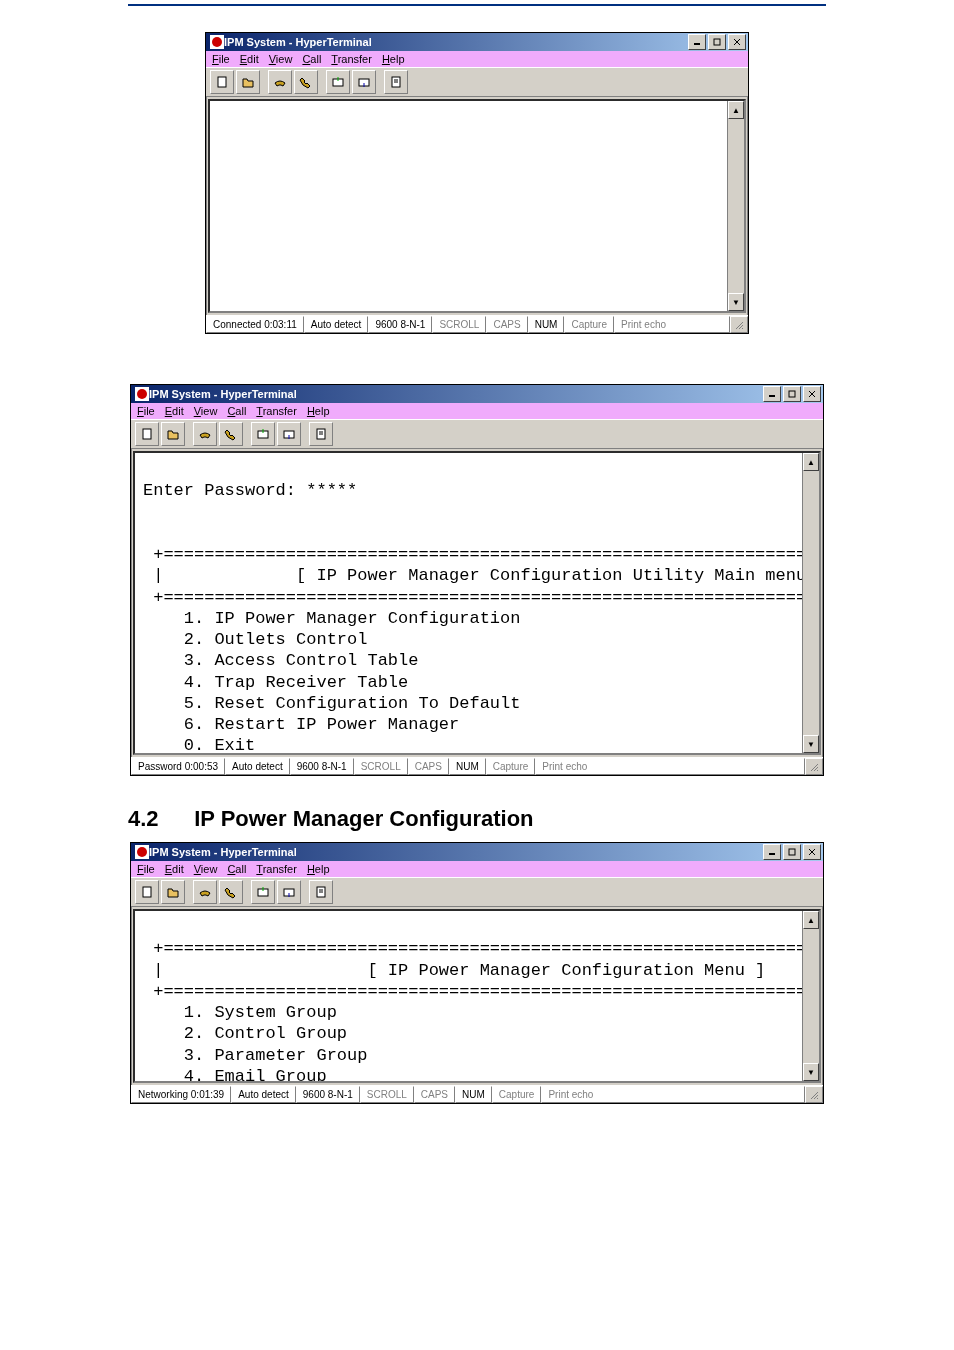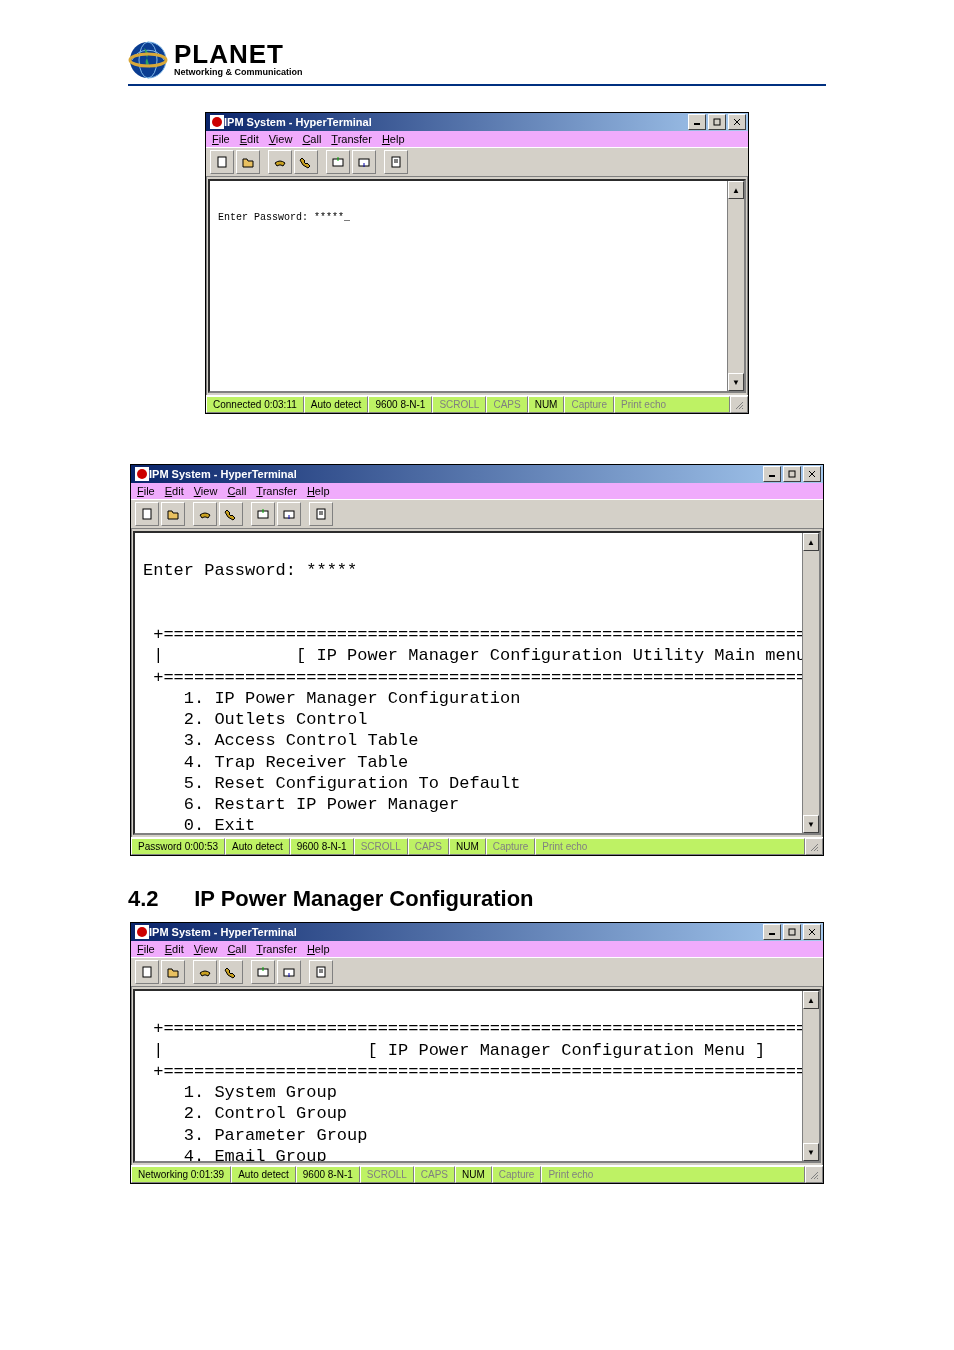--- a/index.html
+++ b/index.html
@@ -137,21 +137,21 @@
     background:#d4d0c8;
     border:1px solid #fff;
     border-right-color:#404040;
     border-bottom-color:#404040;
     display:flex;align-items:center;justify-content:center;
     color:#000;
     font-size:8px;
   }
   .statusbar {
     display:flex;
-    background:#bef264;
+    background:#ffffff;
     border-top:1px solid #fff;
     font-size:10px;
     color:#000;
   }
   .status-cell {
     padding:2px 6px;
     border:1px solid #808080;
     border-top-color:#fff;
     border-left-color:#fff;
   }
@@ -173,38 +173,20 @@
     margin: 30px 0 0 128px;
     color:#000;
   }
   h2.section .num { display:inline-block; width:60px; }
 </style>
 </head>
 <body>
 
 <div class="page">
 
-  <div class="header">
-    <div class="logo-block">
-      <div class="globe">
-        <svg viewBox="0 0 40 40" width="40" height="40">
-          <circle cx="20" cy="20" r="18" fill="#0a3d91"></circle>
-          <path d="M4 20 A18 18 0 0 1 36 20" fill="none" stroke="#7fb8e8" stroke-width="1"></path>
-          <path d="M20 2 A18 18 0 0 1 20 38" fill="none" stroke="#7fb8e8" stroke-width="1"></path>
-          <ellipse cx="20" cy="20" rx="9" ry="18" fill="none" stroke="#7fb8e8" stroke-width="1"></ellipse>
-          <path d="M16 8 q6 4 3 10 q-4 6 3 10" fill="#2aa060"></path>
-          <ellipse cx="20" cy="20" rx="18" ry="6" fill="none" stroke="#d8a83a" stroke-width="3"></ellipse>
-        </svg>
-      </div>
-      <div class="brand-text">
-        <div class="brand-name">PLANET</div>
-        <div class="brand-tag">Networking &amp; Communication</div>
-      </div>
-    </div>
-  </div>
   <div class="hr"></div>
 
   <div class="shot-wrap">
     <div class="ht-window ht-small">
       <div class="titlebar">
         <div class="titlebar-left">
           <svg class="tb-icon" viewBox="0 0 14 14">
               <rect width="14" height="14" fill="#fff"></rect>
               <circle cx="7" cy="7" r="5" fill="#c00"></circle>
             </svg>
@@ -275,23 +257,20 @@
         <div style="width:4px"></div>
         <div class="tbtn">
             <svg width="14" height="14">
               <rect x="3" y="2" width="8" height="10" fill="#fff" stroke="#000"></rect>
               <line x1="5" y1="5" x2="9" y2="5" stroke="#000"></line>
               <line x1="5" y1="7" x2="9" y2="7" stroke="#000"></line>
             </svg>
           </div>
       </div>
       <div class="terminal" style="height:210px">
-        <div class="terminal-inner small">
-
-Enter Password: *****_</div>
         <div class="scrollbar-v">
           <div class="sb-btn">▲</div>
           <div class="sb-btn">▼</div>
         </div>
       </div>
       <div class="statusbar">
         <div class="status-cell">Connected 0:03:11</div>
         <div class="status-cell">Auto detect</div>
         <div class="status-cell">9600 8-N-1</div>
         <div class="status-cell dim">SCROLL</div>

